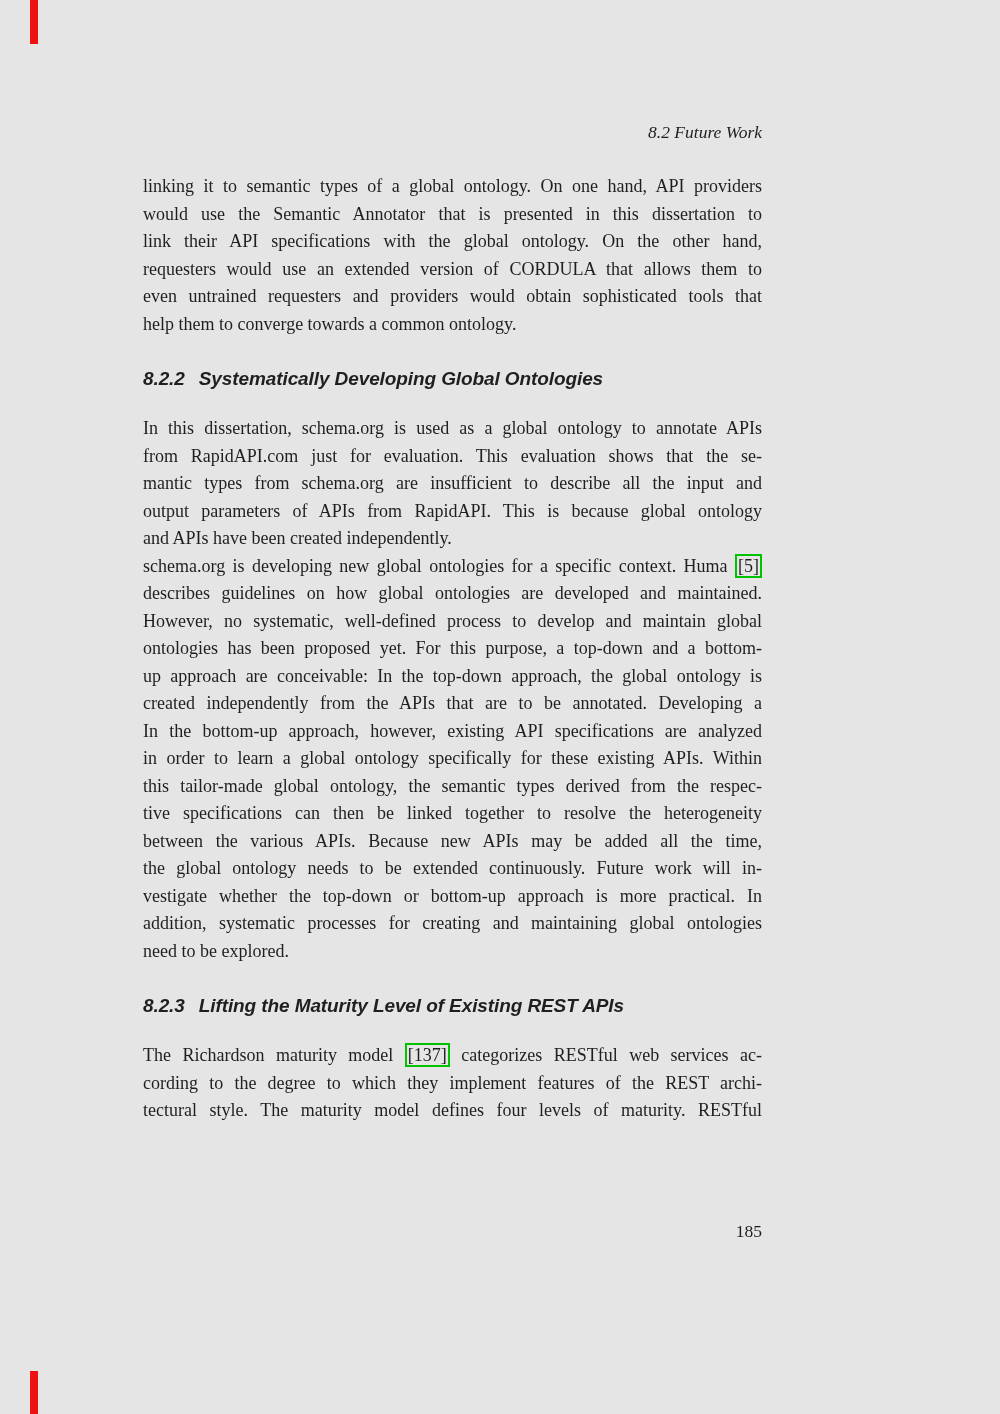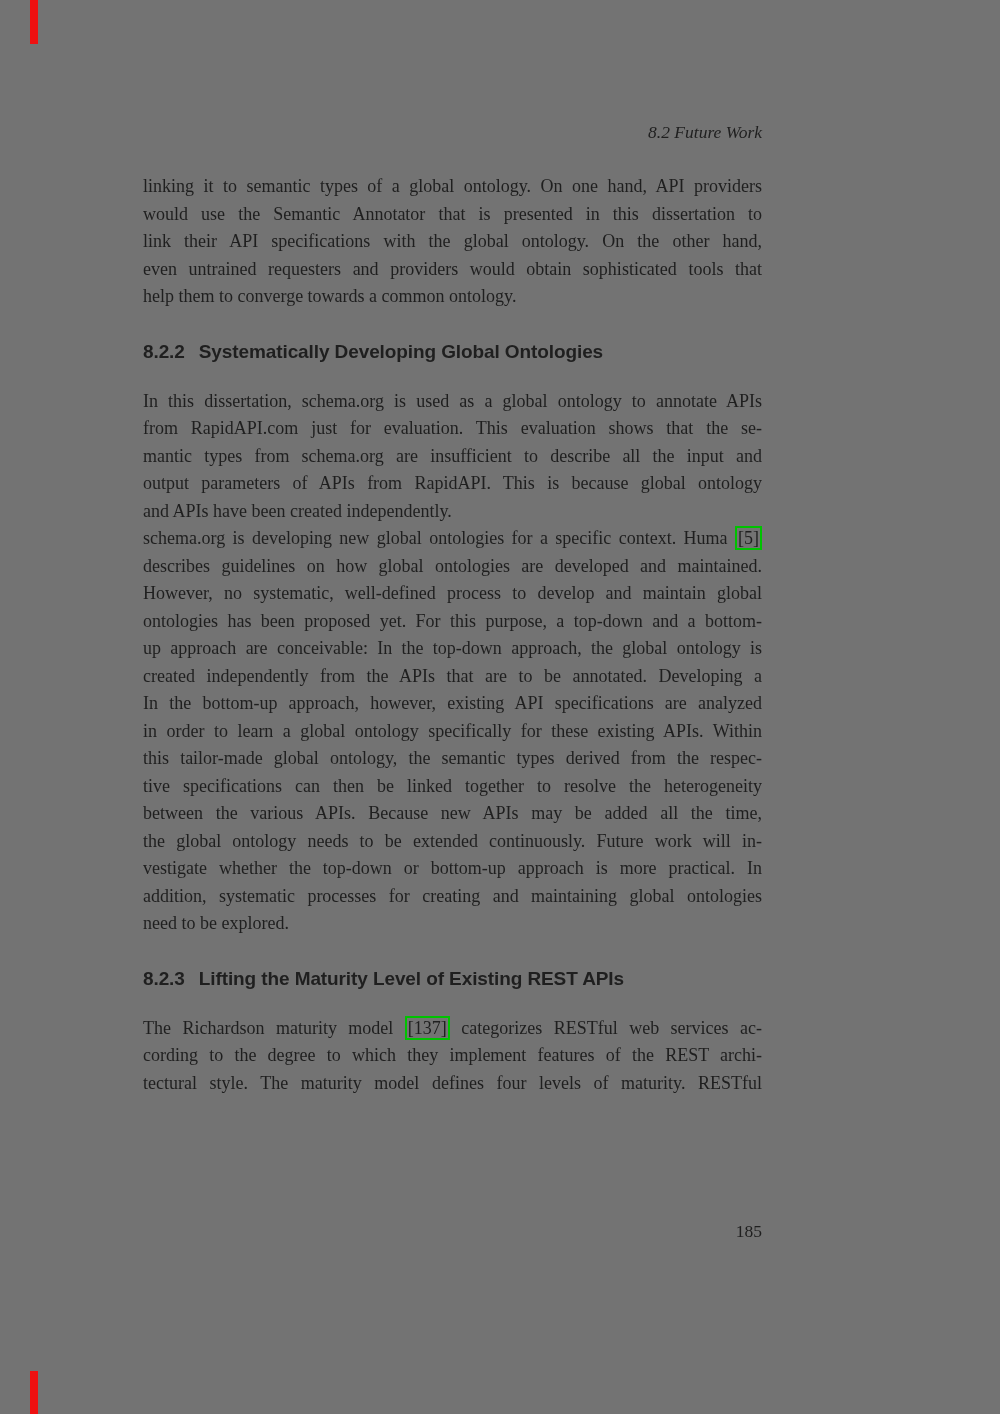--- a/index.html
+++ b/index.html
@@ -1,19 +1,19 @@
 <!DOCTYPE html>
 <html><head>
 <meta charset="utf-8">
 <style>
   html,body { margin:0; padding:0; background:#ffffff; }
   .page {
     position:relative;
     width:1000px; height:1414px;
-    background:#737373;
+    background:#e5e5e5;
     font-family:"Liberation Serif", serif;
     color:#1f1f1f;
     overflow:hidden;
   }
   .edge-mark {
     position:absolute; left:30px; width:8px; background:#ee1111;
   }
   .edge-mark.top { top:0; height:44px; }
   .edge-mark.bottom { bottom:0; height:43px; }
 
@@ -37,20 +37,21 @@
   .para.first { margin-top:31px; }
   .em { }
 
   .sec-heading {
     font-family:"Liberation Sans", sans-serif;
     font-weight:bold;
     font-size:19px; line-height:24px;
     margin:29px 0 24px 0;
     letter-spacing:-0.1px;
     display:flex;
+    font-style:italic;
   }
   .sec-heading .sec-number { margin-right:14px; }
 
   .cite {
     border:2px solid #00c300;
     padding:0 1px;
     line-height:1;
   }
 
   .page-number {
@@ -68,20 +69,21 @@
   <div class="edge-mark bottom"></div>
 
   <div class="textblock">
 
     <div class="running-header">8.2 Future Work</div>
 
     <div class="para first">
       <div class="line">linking it to semantic types of a global ontology. On one hand, API providers</div>
       <div class="line"><span>would use the</span> <span class="em">Semantic Annotator</span> <span>that is presented in this dissertation to</span></div>
       <div class="line">link their API specifications with the global ontology. On the other hand,</div>
+      <div class="line">requesters would use an extended version of CORDULA that allows them to</div>
       <div class="line">even untrained requesters and providers would obtain sophisticated tools that</div>
       <div class="line last">help them to converge towards a common ontology.</div>
     </div>
 
     <div class="sec-heading">
       <span class="sec-number">8.2.2</span>
       <span class="sec-title">Systematically Developing Global Ontologies</span>
     </div>
 
     <div class="para">

